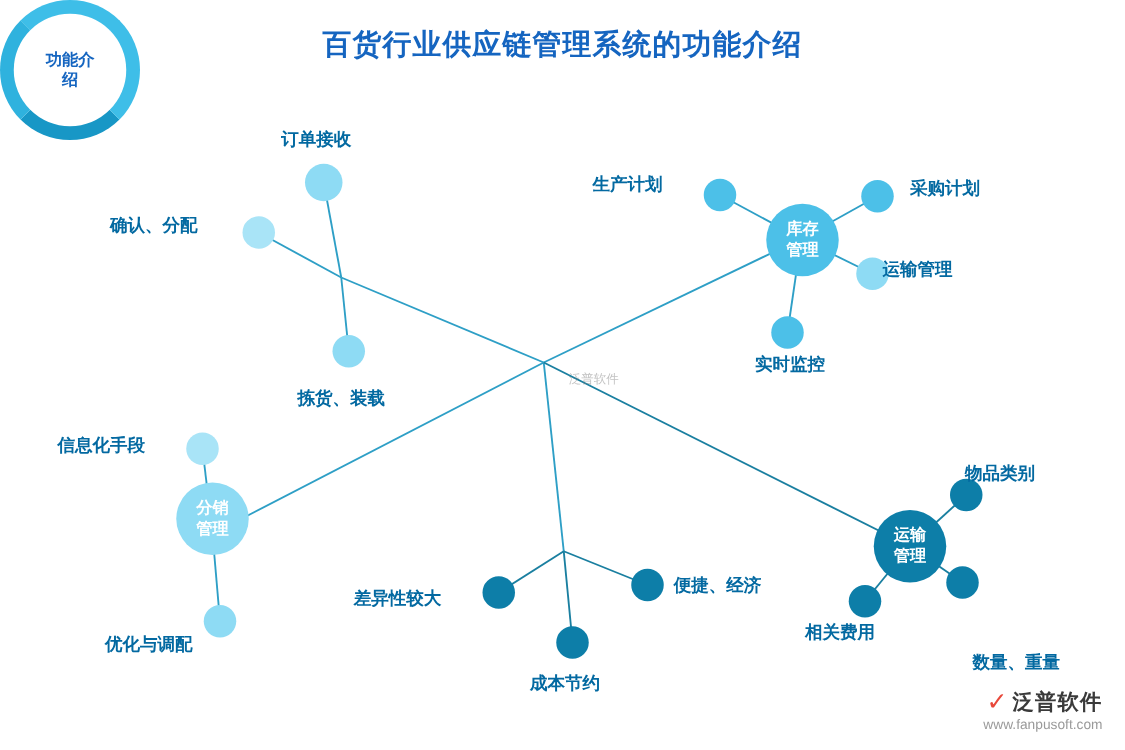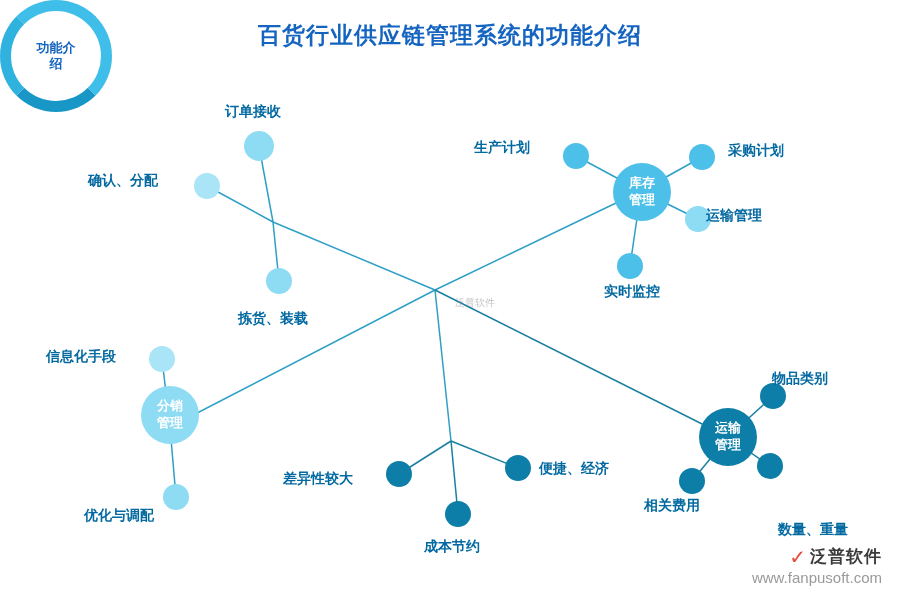--- a/index.html
+++ b/index.html
@@ -60,21 +60,21 @@
     font-size:10px; color:rgba(120,120,120,0.45);
     white-space:nowrap;
   }
 
   .logo {
     position:absolute; right:18px; bottom:14px; text-align:right;
   }
   .logo .row { display:flex; align-items:center; justify-content:flex-end; gap:4px; }
   .logo .mark { color:#E8483A; font-size:20px; font-weight:bold; line-height:1; }
   .logo .name { font-size:17px; font-weight:bold; color:#3a3a3a; letter-spacing:1px; }
-  .logo .url  { font-size:15px; color:#9a9a9a; margin-top:1px; }
+  .logo .url  { font-size:11px; color:#9a9a9a; margin-top:1px; }
 </style>
 </head>
 <body>
 
 <div class="stage">
 
   <div class="title">百货行业供应链管理系统的功能介绍</div>
 
   <svg class="lines" viewBox="0 0 900 600">
 

